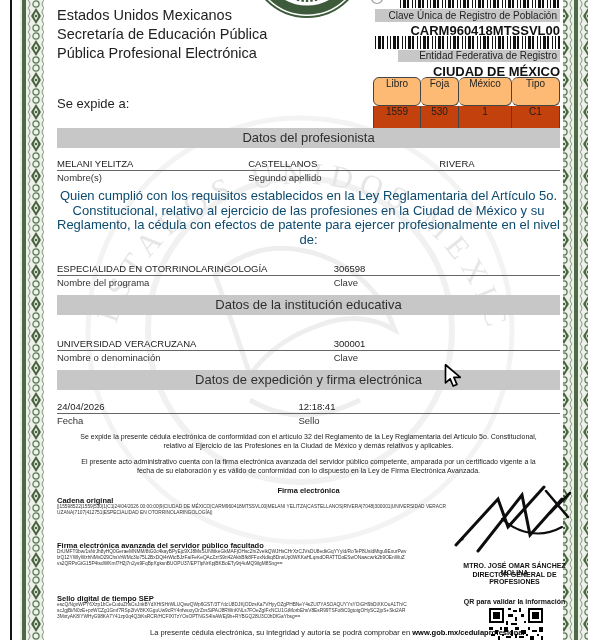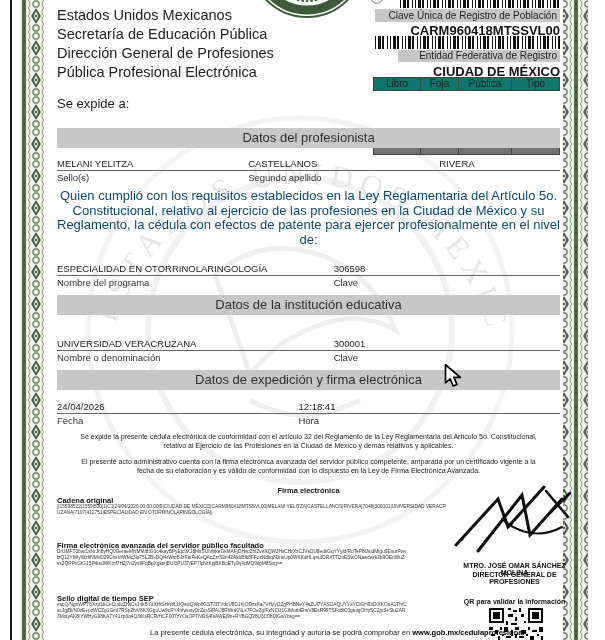--- a/index.html
+++ b/index.html
@@ -13,22 +13,22 @@
   .agency{left:57px;top:6px;width:300px;font-size:14.5px;line-height:19px;color:#222;}
   .right-head{left:375px;top:0;width:185px;}
   .barcode{background:repeating-linear-gradient(90deg,#111 0 1px,transparent 1px 3px,#111 3px 6px,transparent 6px 7px,#111 7px 9px,transparent 9px 12px,#111 12px 13px,transparent 13px 15px);}
   .gband{background:#c7c7c7;color:#222;font-size:10px;text-align:right;padding-right:3px;box-sizing:border-box;}
   .bval{font-weight:bold;font-size:13px;text-align:right;color:#111;}
   
   .reg{left:373px;top:77px;width:187px;font-size:10px;}
   .reg .row{display:flex;}
   .reg .c{border:1px solid #444;border-left:none;text-align:center;box-sizing:border-box;}
   .reg .c:first-child{border-left:1px solid #444;}
-  .reg .hdr .c{background:#0f766e;height:14px;line-height:12px;}
-  .reg .valr .c{border-top:none;height:24px;line-height:11px;background:#737373;margin-top:40px;}
+  .reg .hdr .c{background:#fdba74;height:29px;line-height:12px;border-radius:6px;}
+  .reg .valr .c{border-top:none;height:24px;line-height:11px;background:#c2410c;}
   .w1{width:48px}.w2{width:38px}.w3{width:53px}.w4{width:48px}
   
   .band{left:57px;width:503px;height:20px;background:#c7c7c7;text-align:center;
         font-size:13px;line-height:20px;color:#2e2e2e;}
   .frow{left:57px;width:503px;display:flex;}
   .cell{text-align:left;font-size:9.5px;color:#222;}
   .rule{left:57px;width:503px;border-top:1px solid #666;height:0;}
   .lab{color:#333;}
   .para{left:57px;width:503px;text-align:center;font-size:13px;line-height:14.5px;color:#0c4a6e;}
   .legal{left:72px;width:473px;text-align:center;font-size:7px;line-height:9px;color:#222;}
@@ -78,38 +78,37 @@
       <circle cx="307" cy="-40" r="57" fill="none" stroke="#3d5a3a" stroke-width="2"></circle>
       <circle cx="307" cy="-40" r="50" fill="#fff" stroke="#3d5a3a" stroke-width="9"></circle>
       <circle cx="307" cy="-40" r="41" fill="none" stroke="#3d5a3a" stroke-width="2" stroke-dasharray="2.5,2"></circle>
     </g>
     <circle cx="377" cy="-2" r="5.5" fill="none" stroke="#9a9a9a" stroke-width="1.2"></circle>
   </svg>
 
   <div class="abs content agency">
     <div>Estados Unidos Mexicanos</div>
     <div>Secretaría de Educación Pública</div>
-    <div>Dirección General de Profesiones</div>
     <div>Pública Profesional Electrónica</div>
   </div>
 
   <div class="abs content right-head">
     <div class="abs barcode" style="left:25px;top:0;width:160px;height:8px;"></div>
     <div class="abs gband" style="left:0;top:9px;width:185px;height:13px;line-height:13px;">Clave Única de Registro de Población</div>
     <div class="abs bval" style="left:0;top:23px;width:185px;">CARM960418MTSSVL00</div>
     <div class="abs barcode" style="left:0;top:36px;width:185px;height:13px;"></div>
     <div class="abs gband" style="left:23px;top:50px;width:162px;height:12px;line-height:12px;">Entidad Federativa de Registro</div>
     <div class="abs bval" style="left:0;top:64px;width:185px;">CIUDAD DE MÉXICO</div>
   </div>
 
   <div class="abs content reg">
     <div class="row hdr">
       <div class="c w1">Libro</div>
       <div class="c w2">Foja</div>
-      <div class="c w3">Pública</div>
+      <div class="c w3">México</div>
       <div class="c w4">Tipo</div>
     </div>
     <div class="row valr">
       <div class="c w1">1559</div>
       <div class="c w2">530</div>
       <div class="c w3">1</div>
       <div class="c w4">C1</div>
     </div>
   </div>
 
@@ -117,21 +116,21 @@
 
   <div class="abs content band" style="top:128px;">Datos del profesionista</div>
 
   <div class="abs content frow" style="top:158px;">
     <div class="cell" style="width:38%">MELANI YELITZA</div>
     <div class="cell" style="width:38%">CASTELLANOS</div>
     <div class="cell" style="width:24%">RIVERA</div>
   </div>
   <div class="abs content rule" style="top:170px;"></div>
   <div class="abs content frow" style="top:172px;">
-    <div class="cell lab" style="width:38%">Sello(s)</div>
+    <div class="cell lab" style="width:38%">Nombre(s)</div>
     <div class="cell lab" style="width:24%">Segundo apellido</div>
   </div>
 
   <div class="abs content para" style="top:189px;">Quien cumplió con los requisitos establecidos en la Ley Reglamentaria del Artículo 5o. Constitucional, relativo al ejercicio de las profesiones en la Ciudad de México y su Reglamento, la cédula con efectos de patente para ejercer profesionalmente en el nivel de:</div>
 
   <div class="abs content frow" style="top:263px;">
     <div class="cell" style="width:55%">ESPECIALIDAD EN OTORRINOLARINGOLOGÍA</div>
     <div class="cell" style="width:35%">306598</div>
   </div>
   <div class="abs content rule" style="top:275px;"></div>
@@ -154,21 +153,21 @@
 
   <div class="abs content band" style="top:370px;">Datos de expedición y firma electrónica</div>
 
   <div class="abs content frow" style="top:401px;">
     <div class="cell" style="width:48%">24/04/2026</div>
     <div class="cell" style="width:52%">12:18:41</div>
   </div>
   <div class="abs content rule" style="top:413px;"></div>
   <div class="abs content frow" style="top:415px;">
     <div class="cell lab" style="width:48%">Fecha</div>
-    <div class="cell lab" style="width:52%">Hora</div>
+    <div class="cell lab" style="width:52%">Sello</div>
   </div>
 
   <div class="abs content legal" style="top:432px;">Se expide la presente cédula electrónica de conformidad con el artículo 32 del Reglamento de la Ley Reglamentaria del Artículo 5o. Constitucional, relativo al Ejercicio de las Profesiones en la Ciudad de México y demás relativos y aplicables.</div>
   <div class="abs content legal" style="top:457px;">El presente acto administrativo cuenta con la firma electrónica avanzada del servidor público competente, amparada por un certificado vigente a la fecha de su elaboración y es válido de conformidad con lo dispuesto en la Ley de Firma Electrónica Avanzada.</div>
 
   <div class="abs content sigline" style="left:57px;top:486px;width:503px;font-size:7.5px;">Firma electrónica</div>
 
   <div class="abs content tinyhead" style="left:57px;top:496px;">Cadena original</div>
   <div class="abs content tiny" style="left:57px;top:504px;width:390px;">||15598522|1559|530|1|C1|24/04/2026 00:00:00|9|CIUDAD DE MÉXICO|CARM960418MTSSVL00|MELANI YELITZA|CASTELLANOS|RIVERA|7048|300001|UNIVERSIDAD VERACRUZANA|7107|412751|ESPECIALIDAD EN OTORRINOLARINGOLOGÍA||</div>
 

